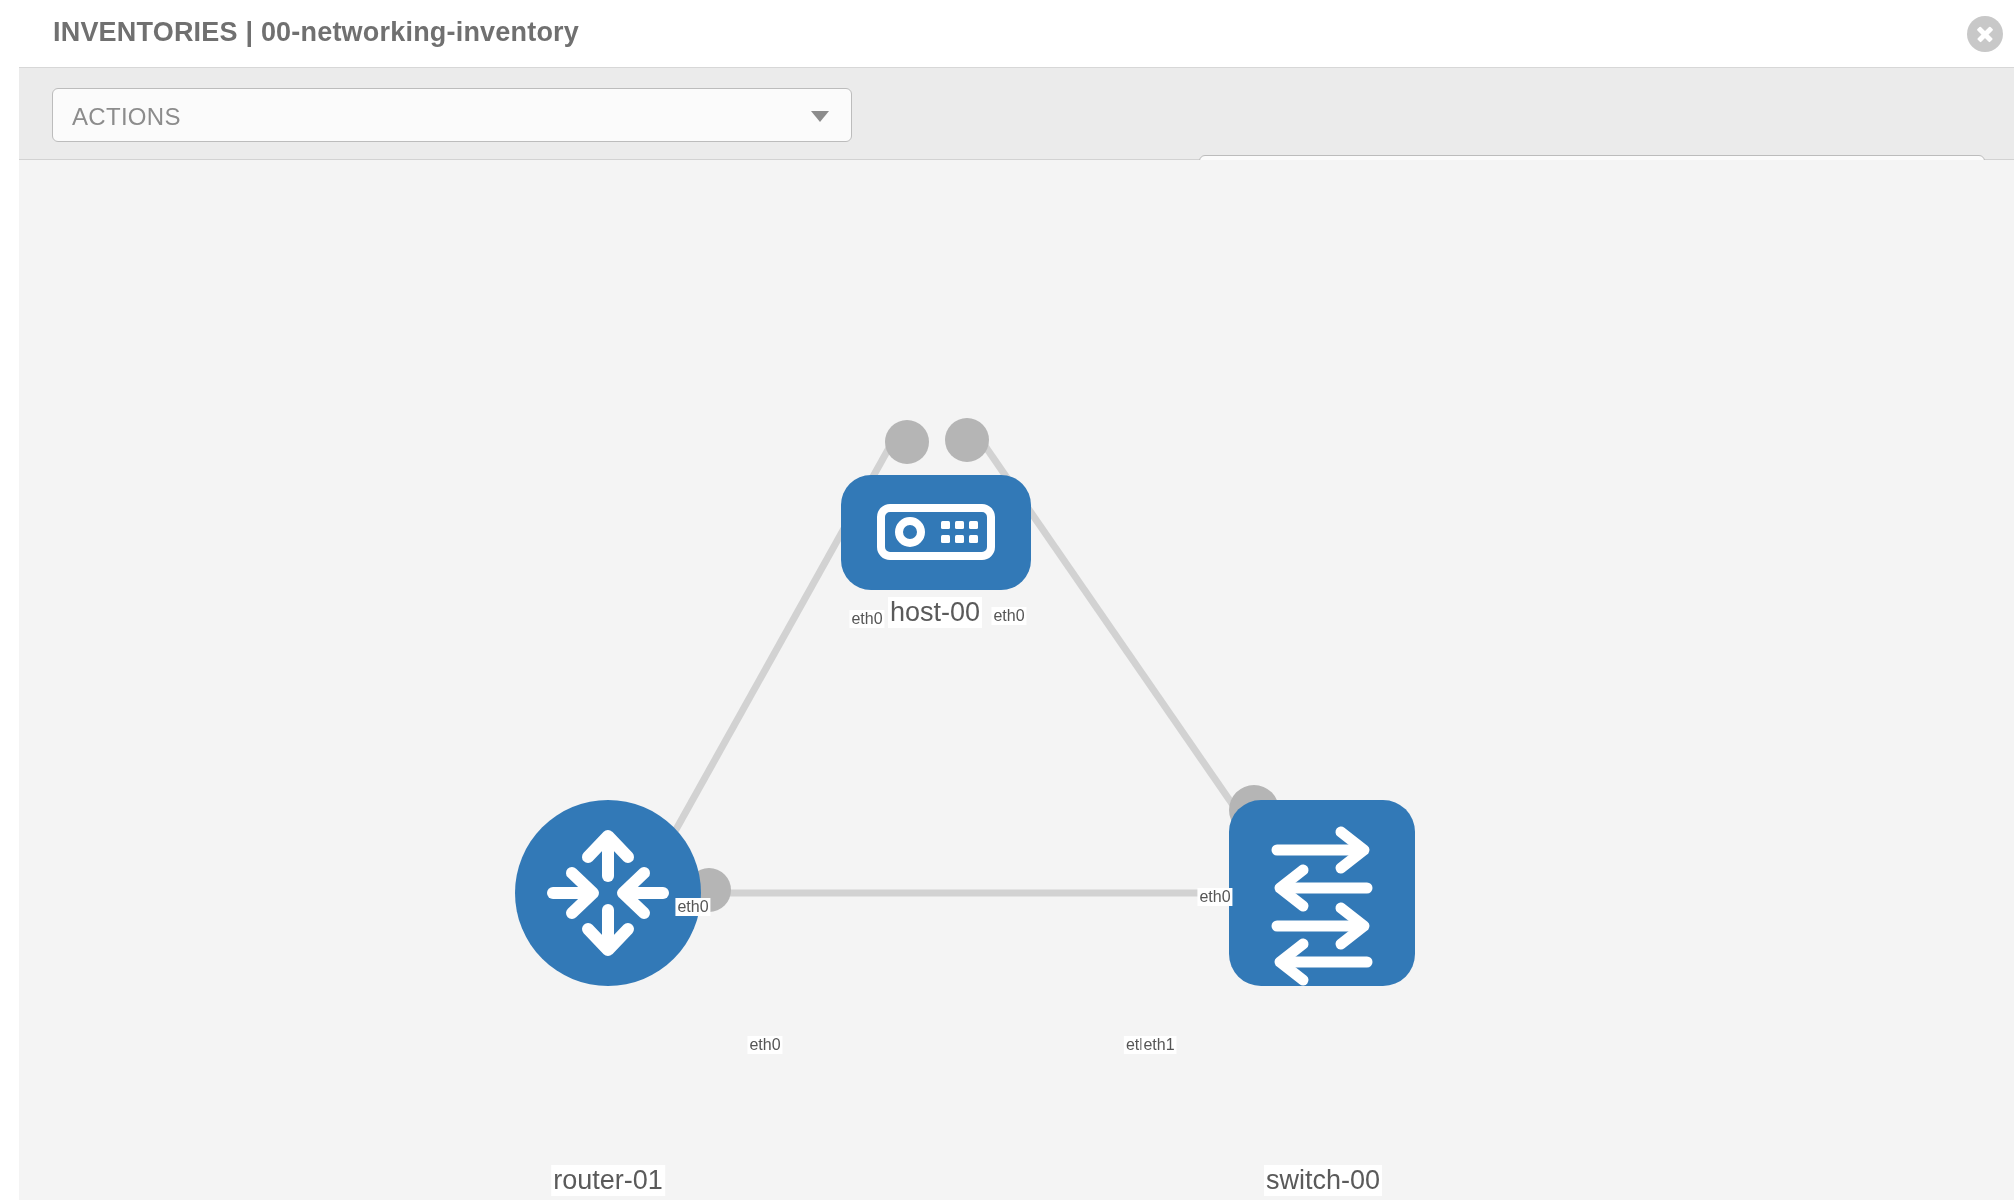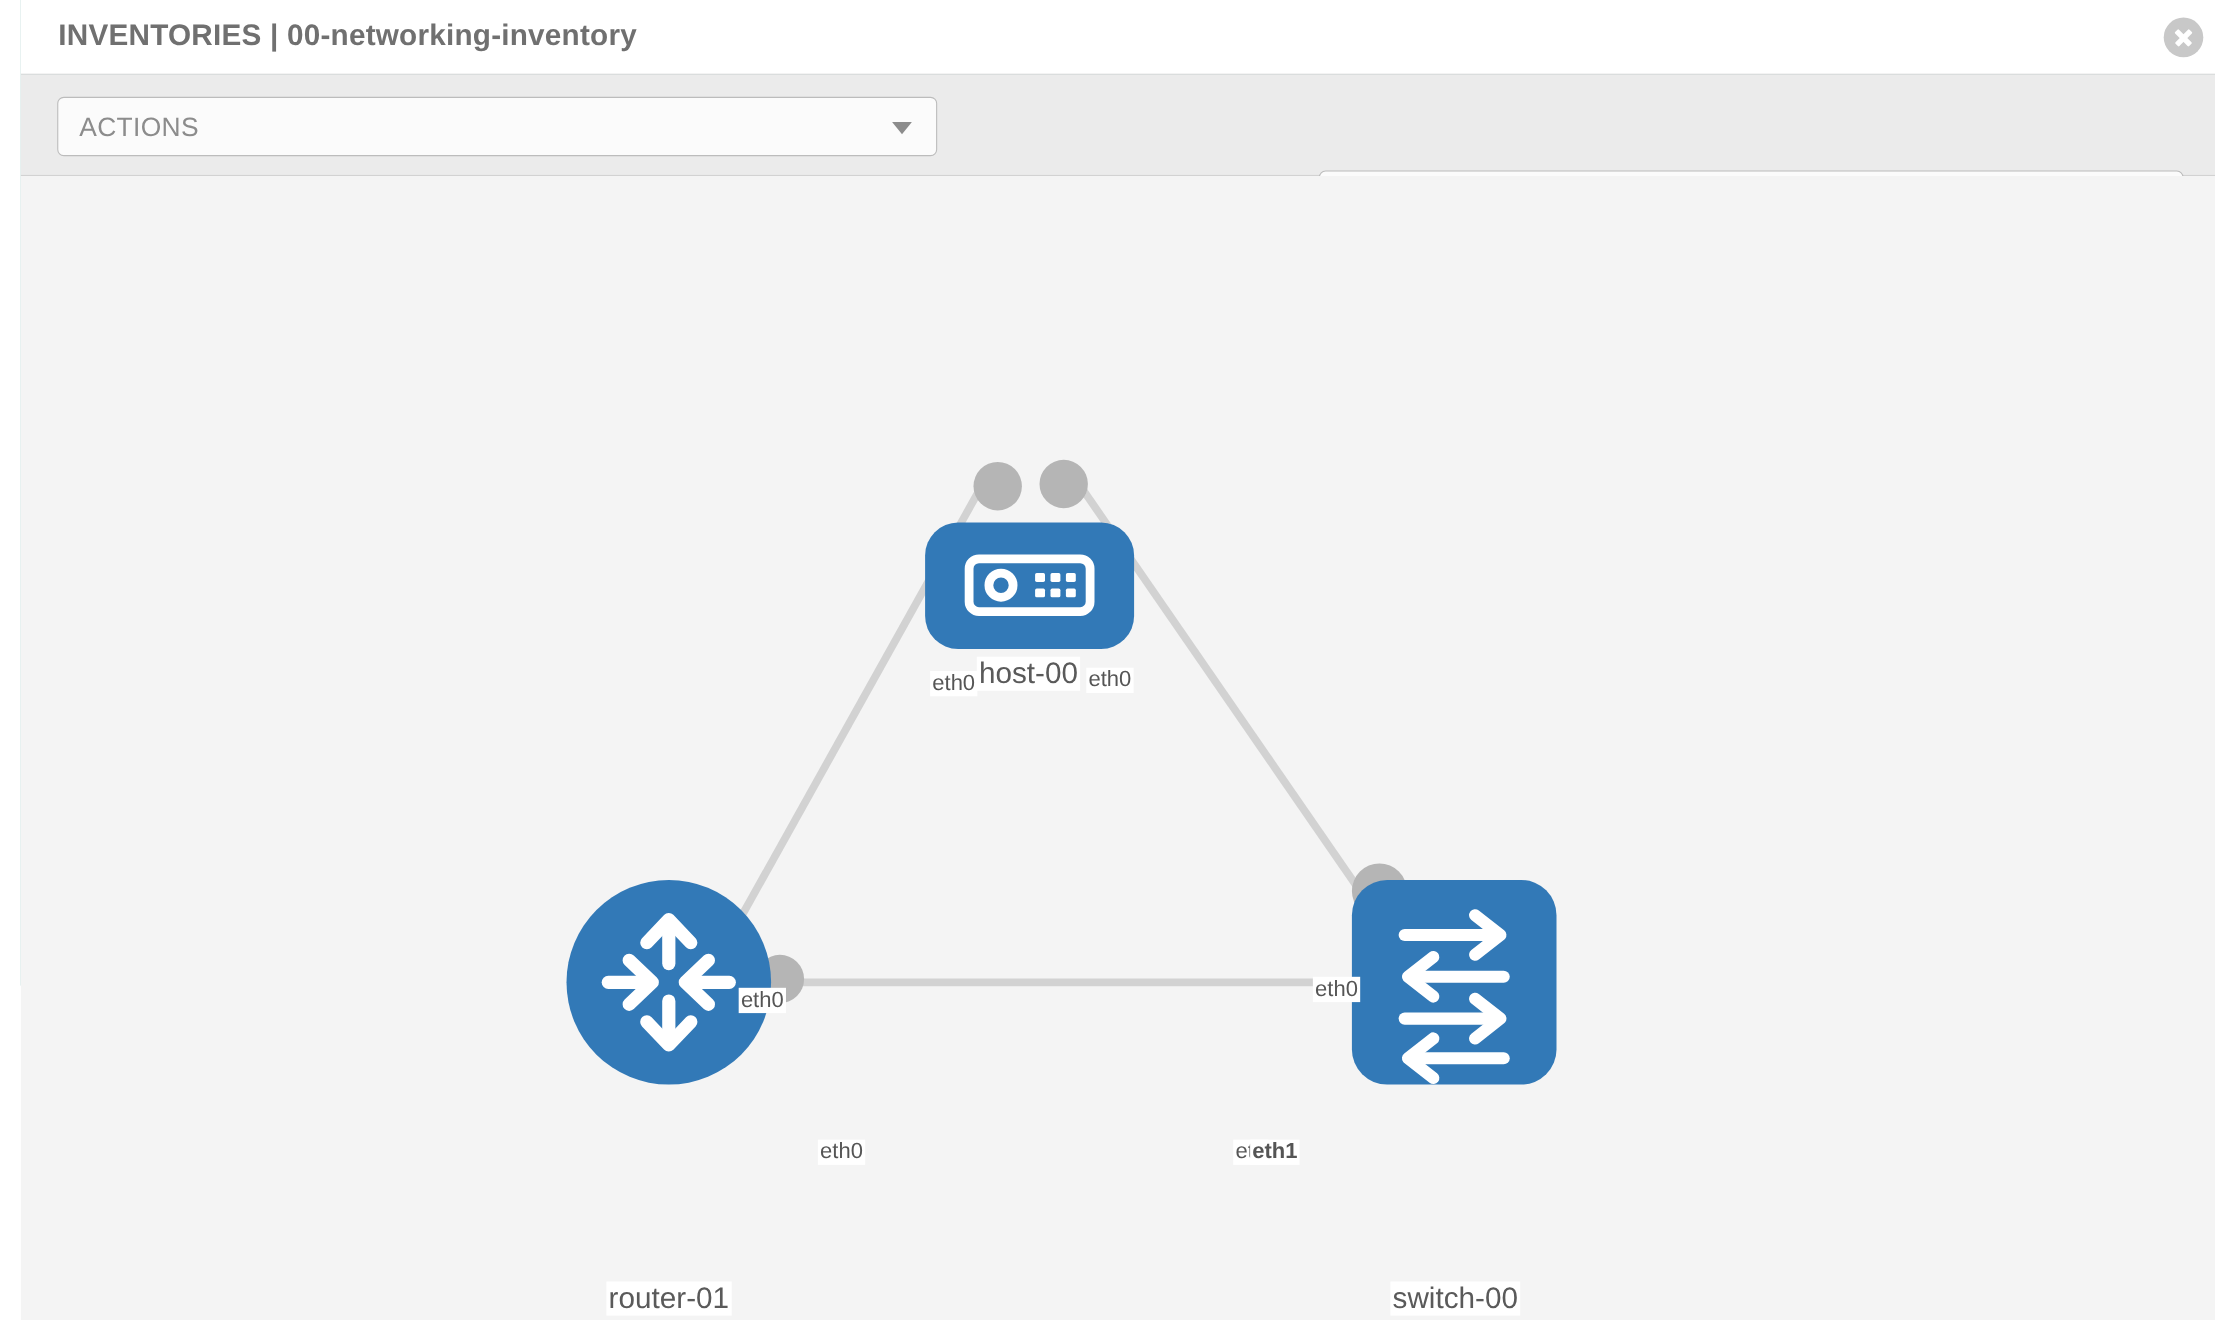--- a/index.html
+++ b/index.html
@@ -153,21 +153,21 @@
     font-size: 27px;
     color: #5a5a5a;
     background: #ffffff;
     white-space: nowrap;
     padding: 0 2px;
     transform: translateX(-50%);
     text-align: right;
   }
   .edge-label {
     position: absolute;
-    font-size: 20px;
+    font-size: 16px;
     color: #555555;
     background: #ffffff;
     white-space: nowrap;
     padding: 0 2px;
     transform: translateX(-50%);
   }
 
   
   .zoom-panel {
     position: absolute;
@@ -355,17 +355,17 @@
     <div class="node-label" style="left:916px; top:437px;">host-00</div>
     <div class="node-label" style="left:589px; top:1005px;">router-01</div>
     <div class="node-label" style="left:1304px; top:1005px;">switch-00</div>
 
     <div class="edge-label" style="left:848px; top:450px;">eth0</div>
     <div class="edge-label" style="left:990px; top:447px;">eth0</div>
     <div class="edge-label" style="left:674px; top:738px;">eth0</div>
     <div class="edge-label" style="left:1196px; top:728px;">eth0</div>
     <div class="edge-label" style="left:746px; top:876px;">eth0</div>
     <div class="edge-label" style="left:1118px; top:876px;">eth</div>
-    <div class="edge-label" style="left:1140px; top:876px;font-weight:bold;">eth1</div>
+    <div class="edge-label" style="left:1140px; top:876px;">eth1</div>
   </div>
 
 
 </div>
 
 </body></html>

